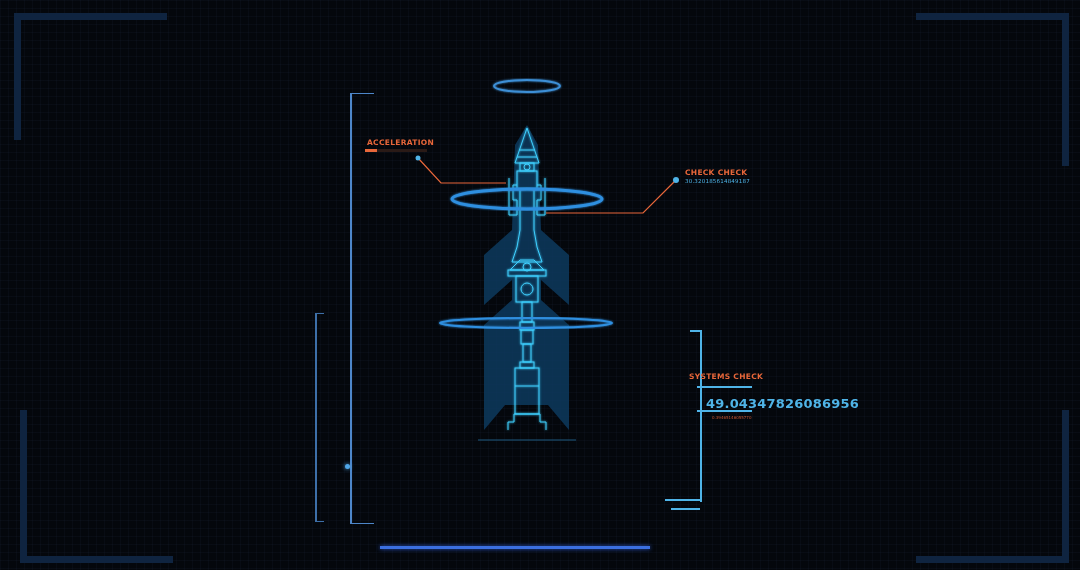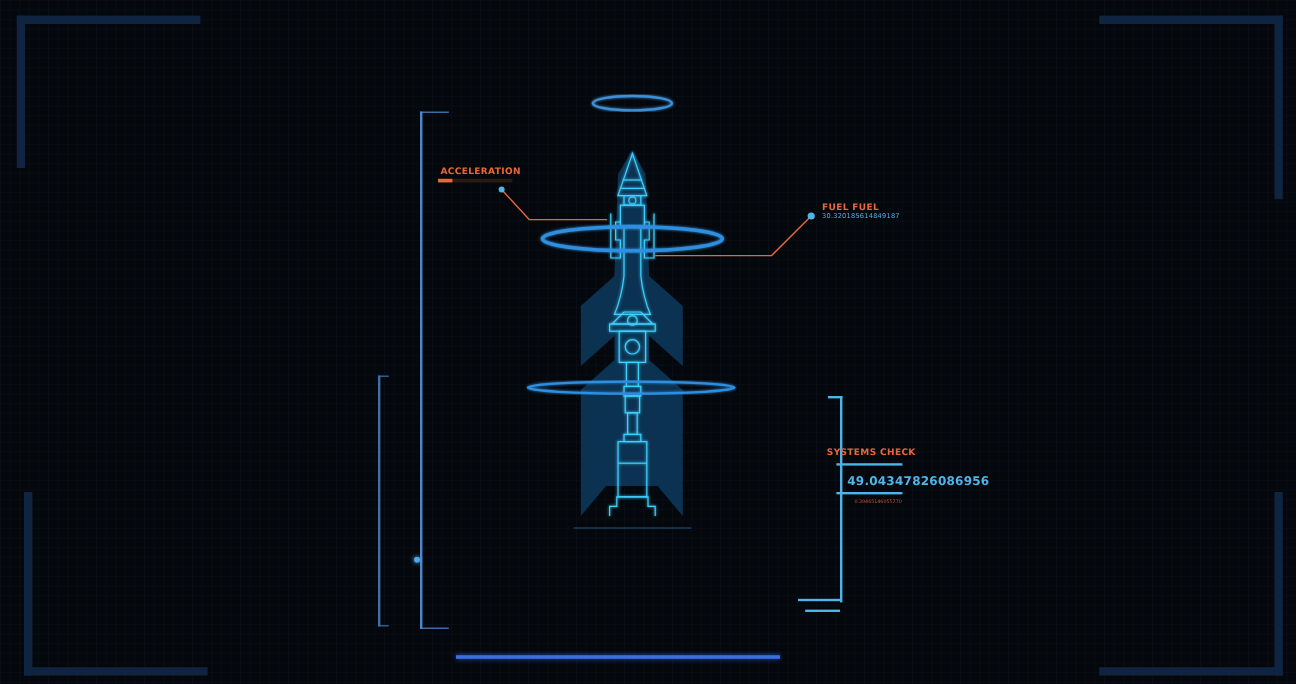--- a/index.html
+++ b/index.html
@@ -101,18 +101,18 @@
   <circle cx="418" cy="158" r="2.5" fill="#4fb4e8"></circle>
   <polyline points="546,213 643,213 676,180" fill="none" stroke="#e8673a" stroke-width="1.2"></polyline>
   <circle cx="676" cy="180" r="3" fill="#4fb4e8"></circle>
 </svg>
 
 <div class="label-orange" style="left:367px;top:138px;">ACCELERATION</div>
 <div class="abs" style="left:365px;top:149px;width:62px;height:3px;background:#2a1a16;">
   <div style="width:12px;height:3px;background:#e8673a;"></div>
 </div>
 
-<div class="label-orange" style="left:685px;top:168px;">FUEL FUEL</div>
+<div class="label-orange" style="left:685px;top:168px;">CHECK CHECK</div>
 <div class="label-blue" style="left:685px;top:178px;">30.320185614849187</div>
 
 <div class="label-orange" style="left:689px;top:372px;">SYSTEMS CHECK</div>
-<div class="label-blue" style="left:706px;top:396px;font-size:10px;font-weight:bold;">49.04347826086956</div>
+<div class="label-blue" style="left:706px;top:396px;font-size:13px;font-weight:bold;">49.04347826086956</div>
 <div class="abs" style="left:712px;top:415px;font-size:4px;color:#c8552f;white-space:nowrap;">0.39465146055770</div>
 
 </body></html>

